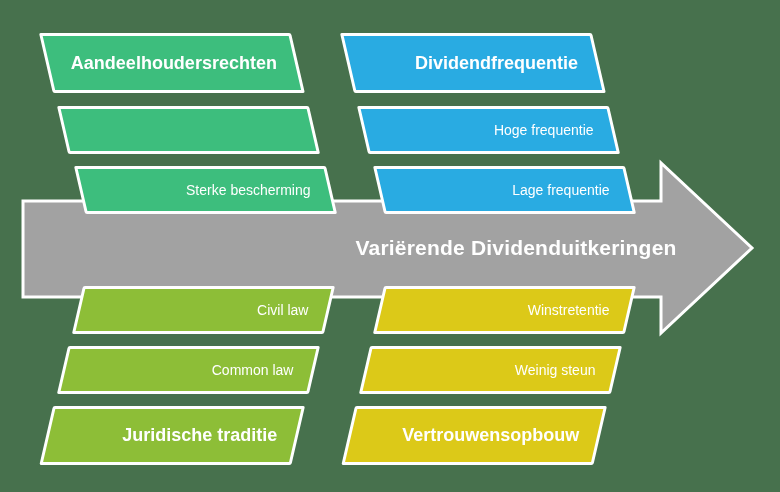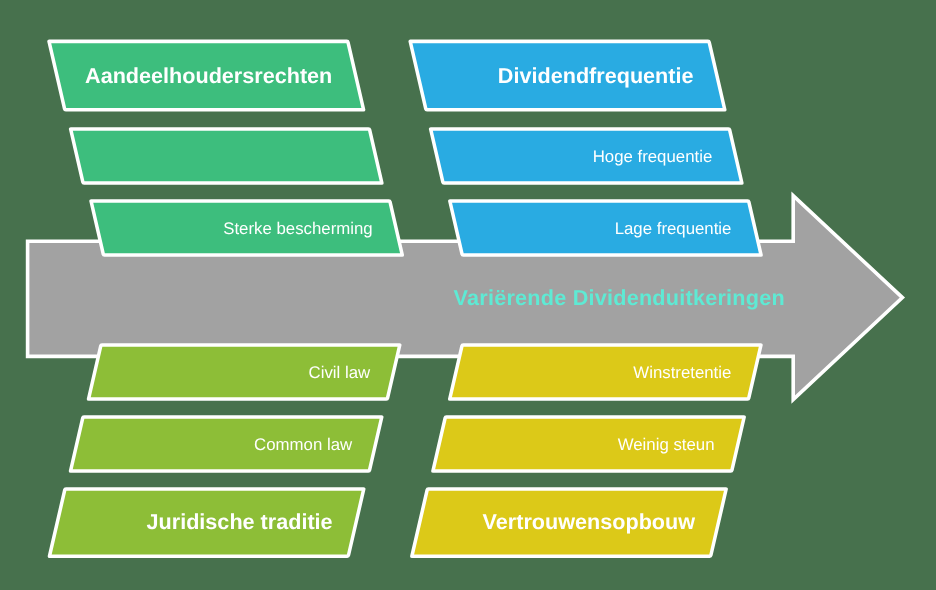--- a/index.html
+++ b/index.html
@@ -7,21 +7,21 @@
     width:780px;height:492px;position:relative;overflow:hidden;
     font-family:"Liberation Sans","DejaVu Sans",sans-serif;
     background:#47714D;
   }
   .stage{position:absolute;inset:0;}
   
   .arrow-svg{position:absolute;left:0;top:0;z-index:1;}
   .arrow-title{
     position:absolute;left:286px;top:226px;width:460px;height:44px;
     display:flex;align-items:center;justify-content:center;
-    color:#5eead4;font-weight:bold;font-size:18px;letter-spacing:.2px;
+    color:#ffffff;font-weight:bold;font-size:21px;letter-spacing:.2px;
     z-index:2;white-space:nowrap;
   }
   
   .shape{
     position:absolute;width:252px;box-sizing:border-box;
     border:3px solid #ffffff;border-radius:2px;z-index:3;
   }
   .skew-down{transform:skewX(13deg);transform-origin:0 0;}   
   .skew-up{transform:skewX(-13deg);transform-origin:0 0;}    
   .lbl{

